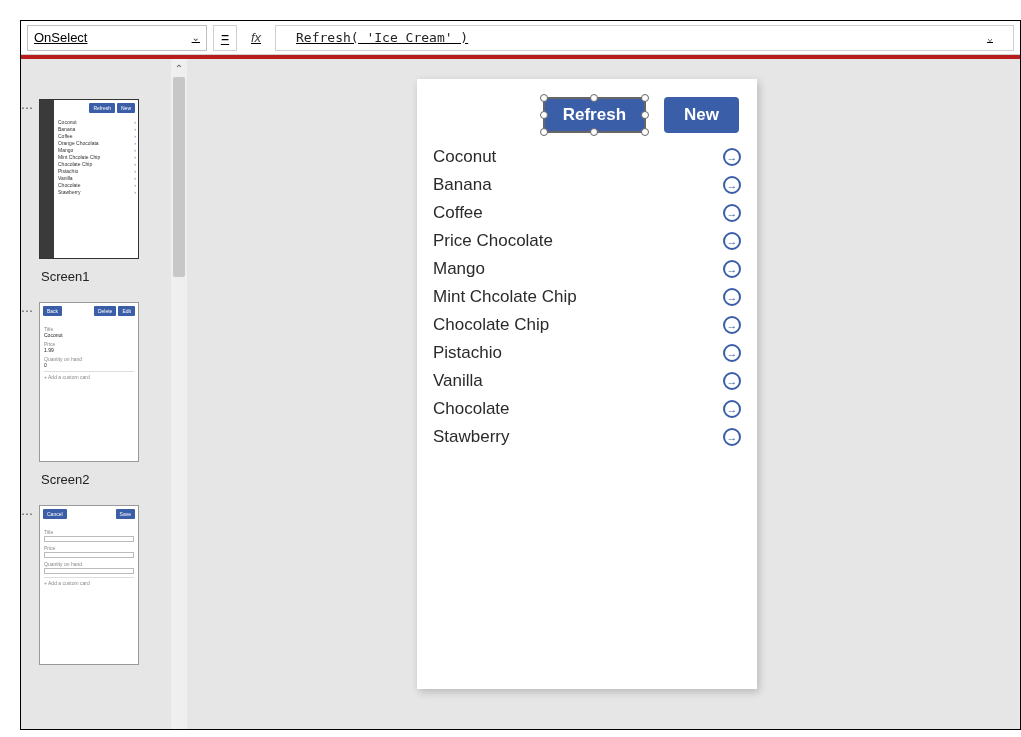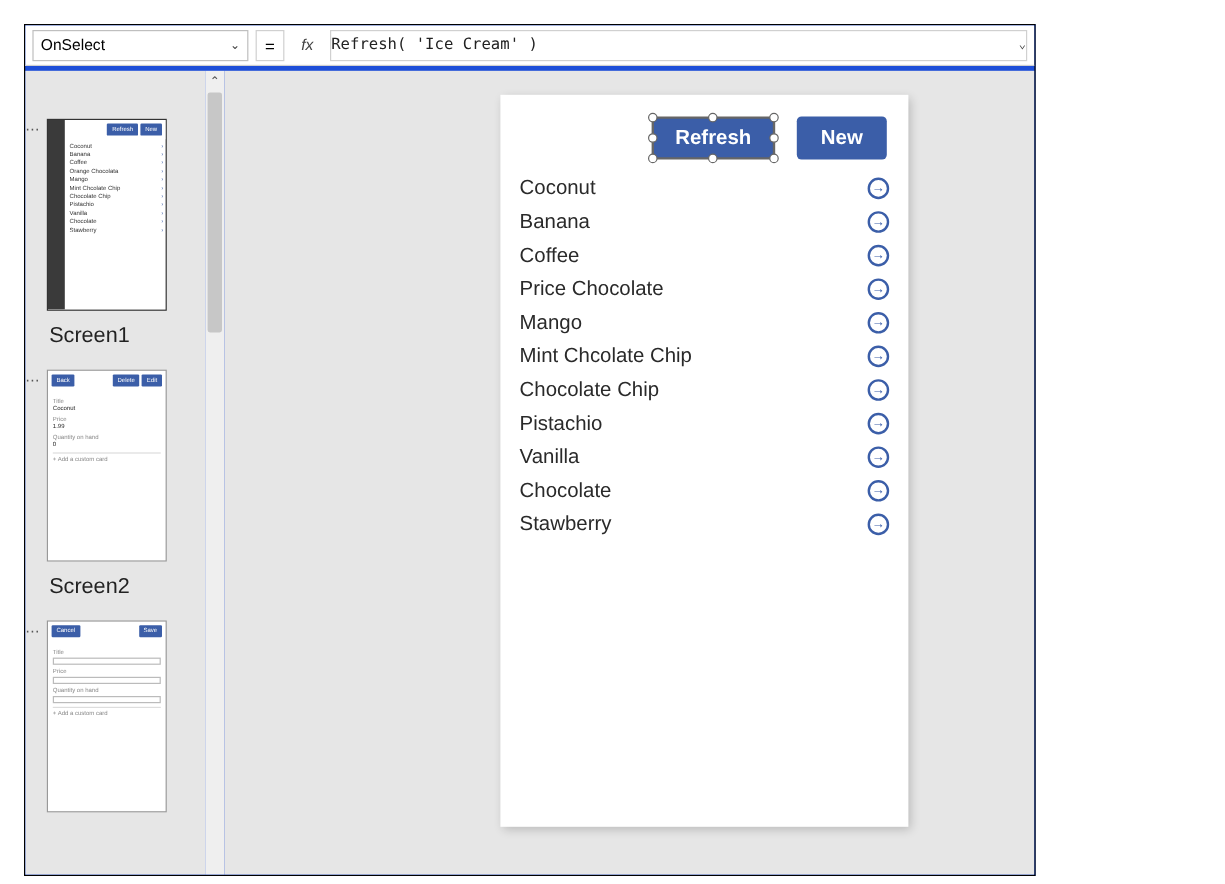--- a/index.html
+++ b/index.html
@@ -3,26 +3,27 @@
 <meta charset="utf-8">
 <style>
   * { box-sizing: border-box; }
   body {
     margin: 0;
     font-family: "Segoe UI", Arial, sans-serif;
     background: #fff;
     padding: 20px;
   }
   .app-frame {
-    width: 843px;
+    width: 1001px;
     height: 710px;
     border: 1px solid #000;
-    background: #1d4ed8;
+    background: #b91c1c;
     position: relative;
     overflow: hidden;
+    text-decoration: underline;
   }
   .formula-bar {
     display: flex;
     align-items: center;
     height: 34px;
     background: #fff;
     border-bottom: 1px solid #d0d0d0;
     padding: 4px 6px;
     gap: 6px;
   }
@@ -52,21 +53,21 @@
     color: #444;
     font-size: 13px;
   }
   .formula-input {
     flex: 1;
     height: 26px;
     border: 1px solid #d0d0d0;
     background: #fff;
     display: flex;
     align-items: center;
-    padding: 0 0;
+    padding: 0 20px;
     font-family: Consolas, monospace;
     font-size: 13px;
     color: #222;
     justify-content: space-between;
   }
   .content-area {
     position: absolute;
     top: 38px; left: 0; right: 0; bottom: 0;
     display: flex;
   }
@@ -93,21 +94,21 @@
     width: 100px;
     height: 160px;
     background: #fff;
     border: 1px solid #999;
     margin-left: 10px;
     position: relative;
     overflow: hidden;
   }
   .thumb.selected { border: 1px solid #333; }
   .thumb-label {
-    font-size: 18px;
+    font-size: 13px;
     color: #222;
     margin: 10px 0 18px 12px;
   }
   .thumb-hdr {
     background: #fff;
     display: flex;
     justify-content: flex-end;
     gap: 2px;
     padding: 3px;
   }

